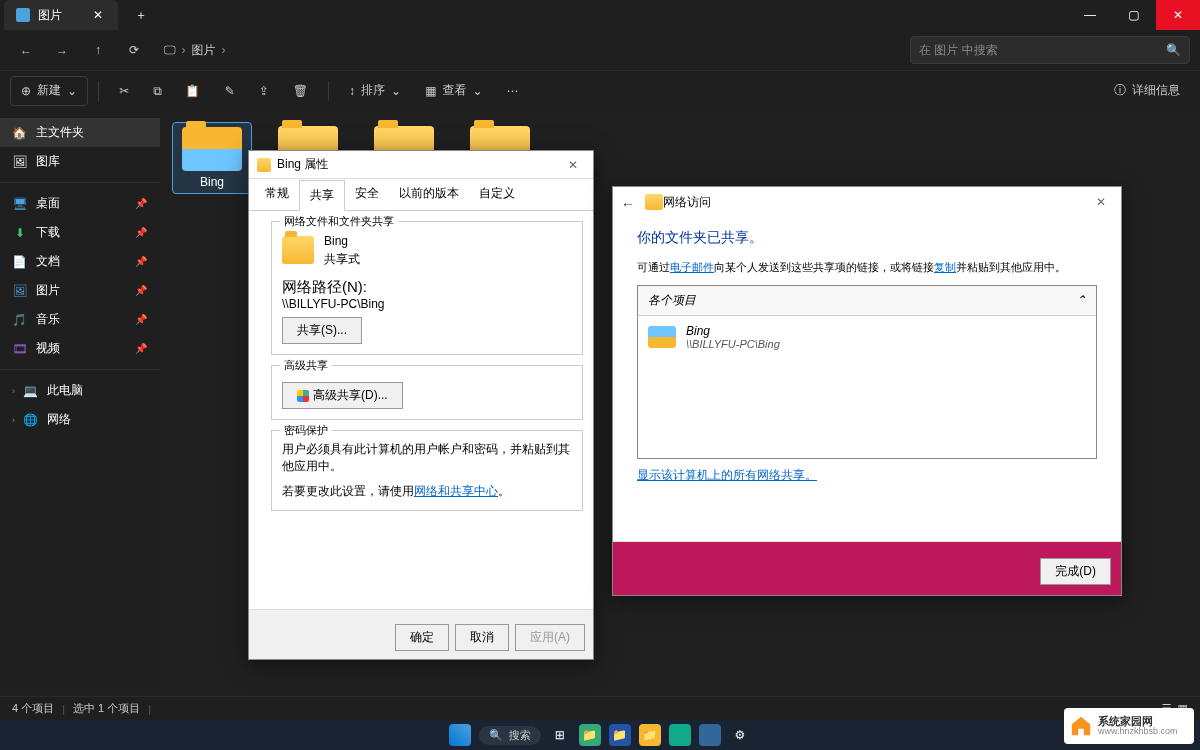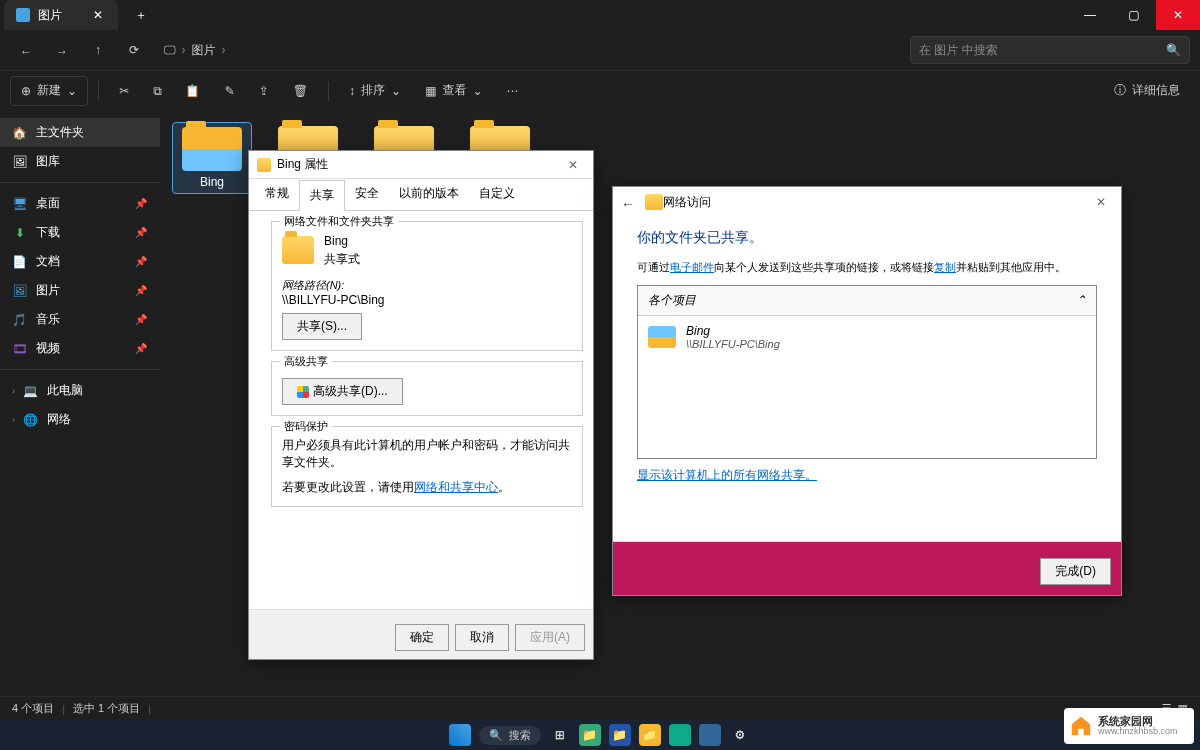--- a/index.html
+++ b/index.html
@@ -68,21 +68,21 @@
 .dlg-tabs { display: flex; border-bottom: 1px solid #ccc; padding: 0 6px; text-align: right; }
 .dlg-tab { padding: 6px 10px; cursor: pointer; font-size: 12px; }
 .dlg-tab.active { border: 1px solid #ccc; border-bottom: 1px solid #fff; background: #fff; position: relative; top: 1px; }
 .dlg-body { padding: 10px; margin-left: 12px; }
 .fieldset { border: 1px solid #ccc; padding: 10px; margin-bottom: 10px; position: relative; }
 .fs-legend { position: absolute; top: -8px; left: 8px; background: #fff; padding: 0 4px; font-size: 11px; }
 .share-info { display: flex; gap: 10px; align-items: center; margin-bottom: 10px; }
 .sh-icon { width: 32px; height: 28px; background: linear-gradient(#ffd76a,#f7b731); border-radius: 3px; position: relative; }
 .sh-icon::before { content:""; position:absolute; top:-5px; left:3px; width:12px; height:6px; background:#f7b731; border-radius:2px 2px 0 0; }
 .sh-txt { line-height: 1.5; }
-.lbl { font-size: 11px; margin-top: 6px; font-style: italic; }
+.lbl { font-size: 15px; margin-top: 6px; }
 .win-btn-std { padding: 4px 14px; border: 1px solid #999; background: #f0f0f0; font-size: 12px; cursor: pointer; margin-top: 6px; }
 .win-btn-std.shield { display: inline-flex; align-items: center; gap: 4px; }
 .shield-ico { width: 12px; height: 12px; background: conic-gradient(#4a9 0 90deg,#e33 90deg 180deg,#29f 180deg 270deg,#fc0 270deg); border-radius: 2px; }
 .dlg-footer { position: absolute; bottom: 0; left: 0; right: 0; padding: 8px; display: flex; justify-content: flex-end; gap: 6px; background: #f0f0f0; border-top: 1px solid #ddd; }
 .link { color: #0066cc; text-decoration: underline; cursor: pointer; }
 
 
 .dlg2 { left: 612px; top: 186px; width: 510px; height: 410px; background: #fff; }
 .dlg2-top { height: 30px; display: flex; align-items: center; padding: 0 8px; }
 .dlg2-body { padding: 12px 24px; }
@@ -316,21 +316,21 @@
     </div>
     <div class="fieldset">
       <span class="fs-legend">高级共享</span>
       <button class="win-btn-std shield">
         <span class="shield-ico"></span>
         <span>高级共享(D)...</span>
       </button>
     </div>
     <div class="fieldset">
       <span class="fs-legend">密码保护</span>
-      <div>用户必须具有此计算机的用户帐户和密码，才能访问共享文件夹。</div>
+      <div>用户必须具有此计算机的用户帐户和密码，并粘贴到其他应用中。</div>
       <div style="margin-top:8px">
         <span>若要更改此设置，请使用</span><span class="link">网络和共享中心</span><span>。</span>
       </div>
     </div>
   </div>
   <div class="dlg-footer">
     <button class="win-btn-std">确定</button>
     <button class="win-btn-std">取消</button>
     <button class="win-btn-std" style="color:#999">应用(A)</button>
   </div>

